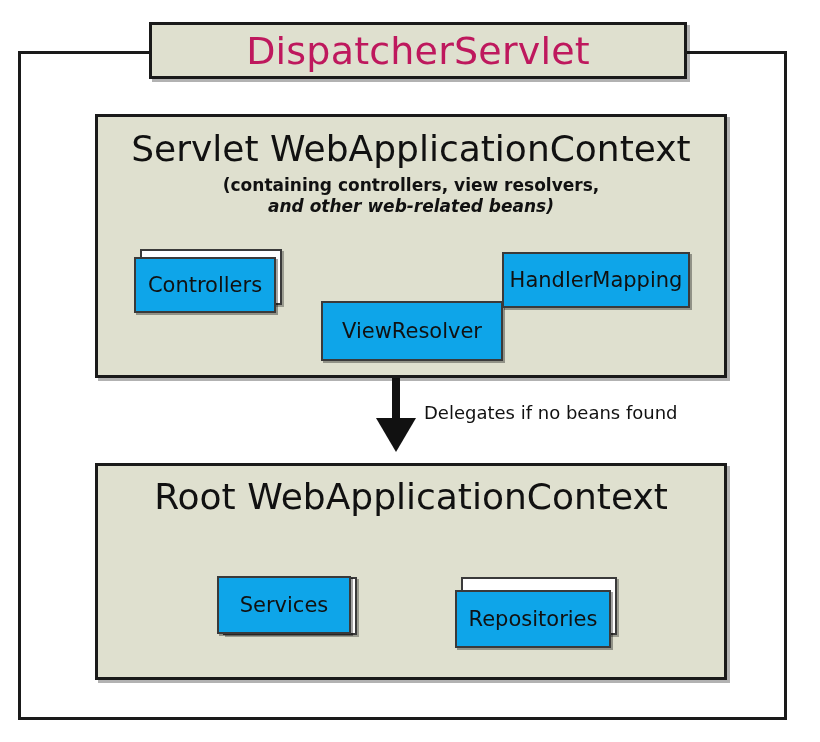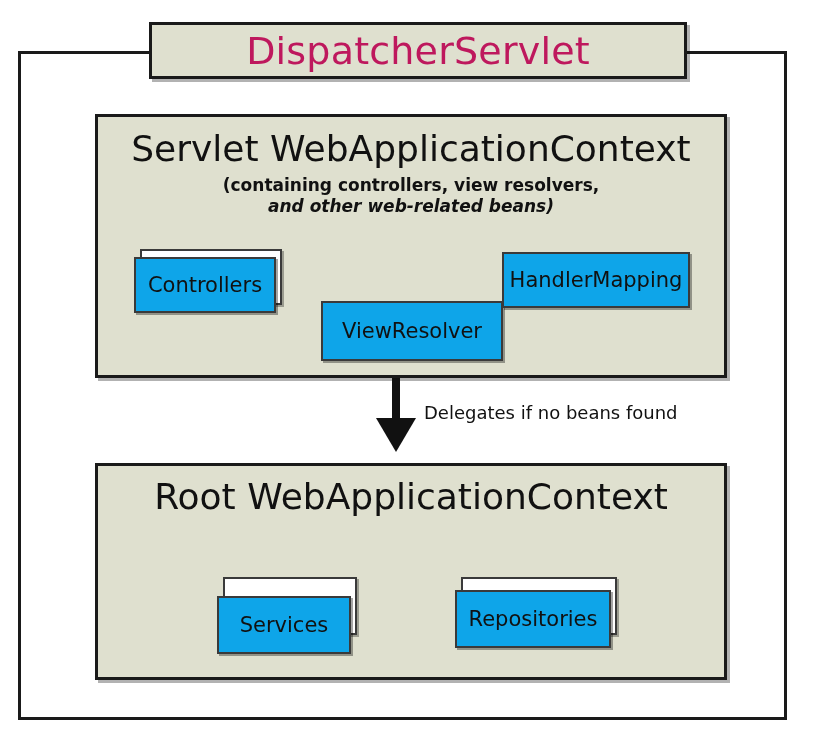--- a/index.html
+++ b/index.html
@@ -155,21 +155,21 @@
   <div class="arrow-shaft" style="left:392px; top:378px; width:8px; height:45px;"></div>
   <div class="arrow-head" style="left:376px; top:418px;"></div>
   <div class="arrow-label" style="left:424px; top:404px;">Delegates if no beans found</div>
 
   <div class="ctx-box" style="left:95px; top:455px; width:632px; height:217px;margin-top:8px;">
 
     <div class="ctx-heading" style="top:12px;">Root WebApplicationContext</div>
 
 
     <div class="bean-stack-back" style="left:125px; top:111px; width:134px; height:58px;"></div>
-    <div class="bean" style="left:119px; top:130px; width:134px; height:58px;">Services</div>
+    <div class="bean" style="left:119px; top:110px; width:134px; height:58px;">Services</div>
 
     <div class="bean-stack-back" style="left:363px; top:111px; width:156px; height:58px;"></div>
     <div class="bean" style="left:357px; top:124px; width:156px; height:58px;">Repositories</div>
   </div>
 
   <div class="title-box" style="left:149px; top:22px; width:538px; height:57px;">
     <span class="dispatcher-label">DispatcherServlet</span>
   </div>
 
 </div>

